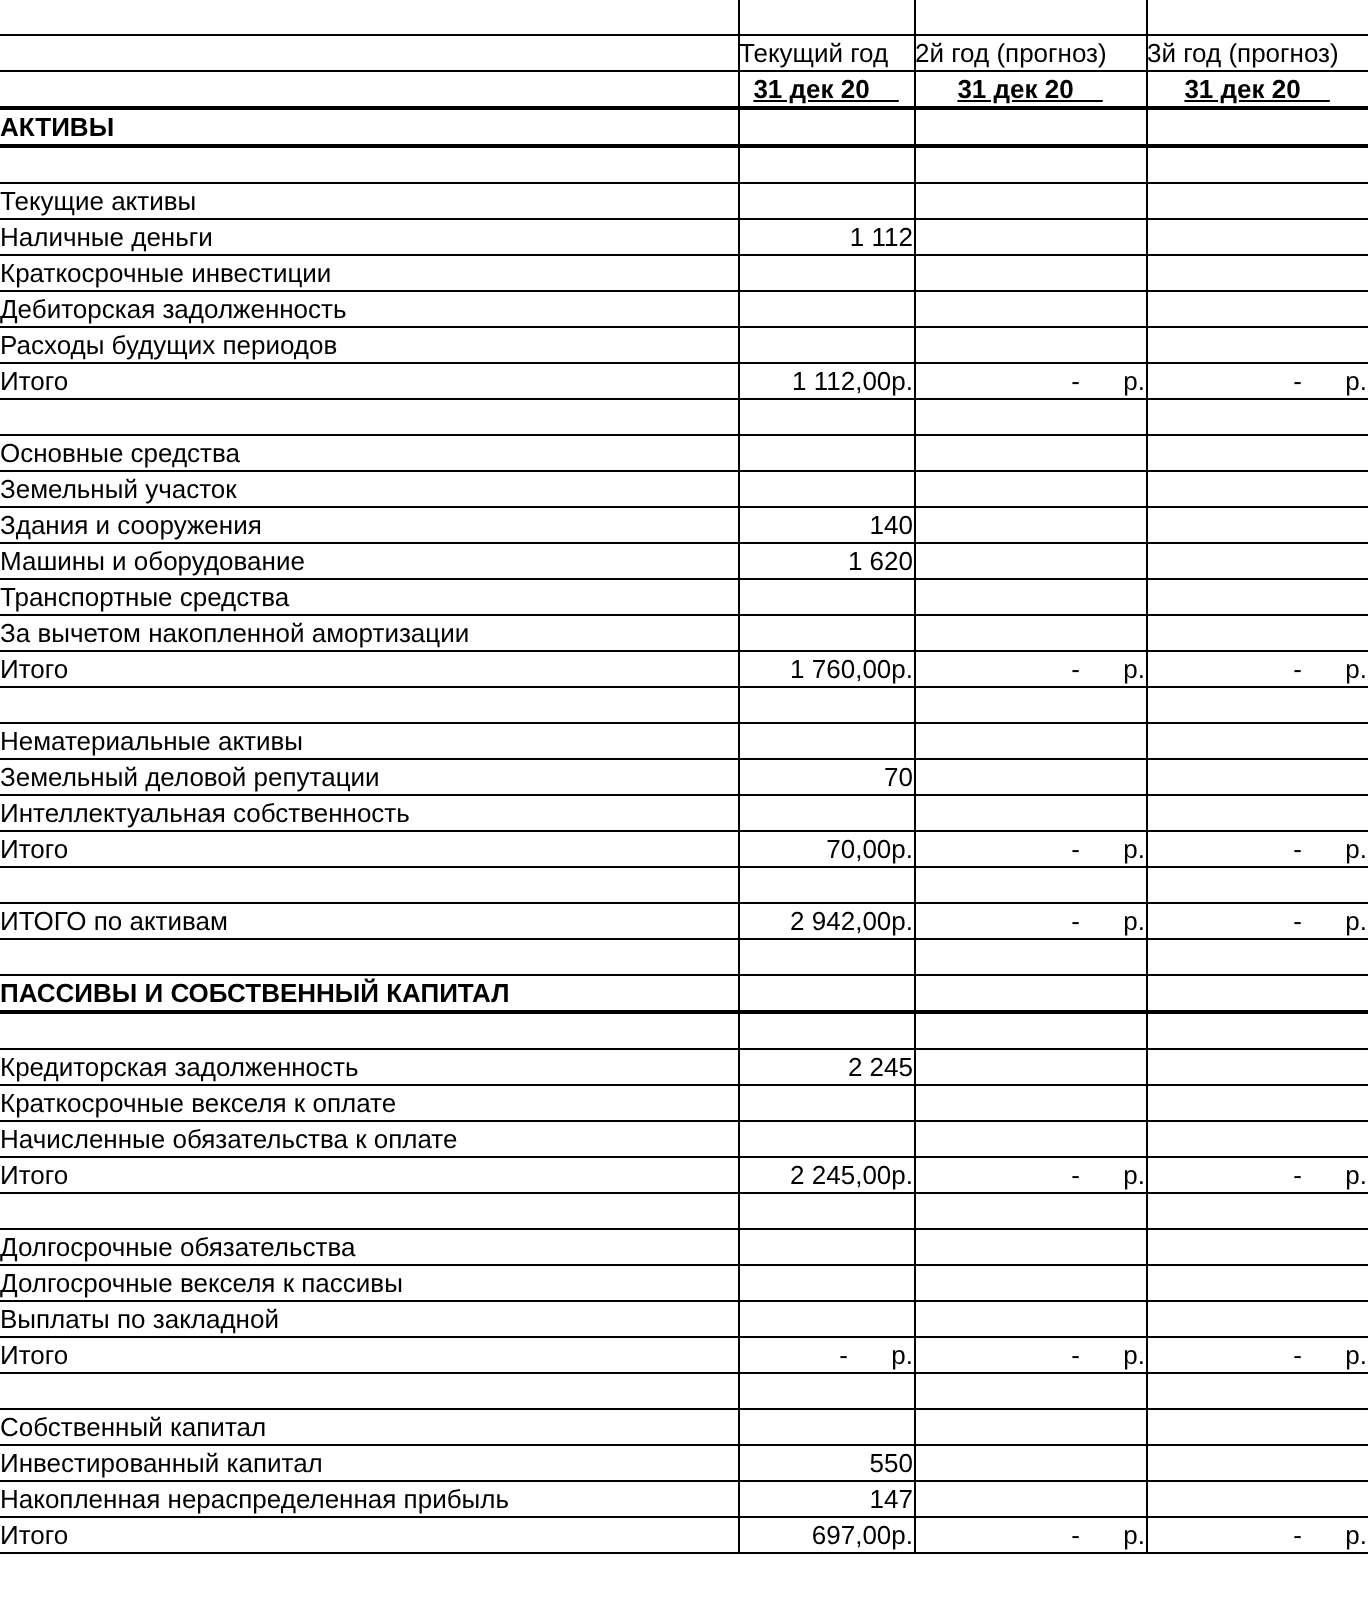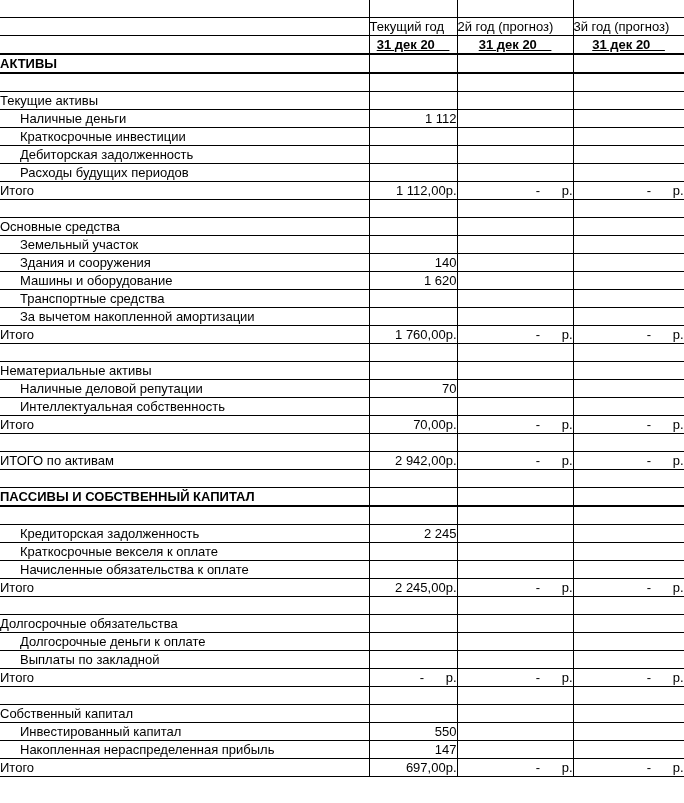--- a/index.html
+++ b/index.html
@@ -18,21 +18,21 @@
     padding:0;
     margin:0;
     border-right:1px solid #000;
     border-bottom:1px solid #000;
     overflow:hidden;
     white-space:nowrap;
     vertical-align:middle;
     empty-cells:show;
   }
   td.label-cell { padding-left:2px; }
-  td.label-cell.indent { padding-left:20px; }
+  td.label-cell.indent { padding-left:0; }
   tr.r-section td { font-weight:bold; }
   tr.b-thick td { border-bottom:2px solid #000;font-weight:bold; }
   td.colhead-val { padding-left:2px; text-align:left; }
   td.datehead-val { text-align:center; text-decoration:underline; }
   td.num, td.money { text-align:right; padding-right:4px; }
   td.acct { text-align:right; padding-right:18px; }
 </style>
 </head>
 <body>
 
@@ -165,21 +165,21 @@
           <td></td>
           <td></td>
         </tr>
         <tr class="r-group">
           <td class="label-cell">Нематериальные активы</td>
           <td></td>
           <td></td>
           <td></td>
         </tr>
         <tr class="r-item">
-          <td class="label-cell indent">Наличные деловой репутации</td>
+          <td class="label-cell indent">Земельный деловой репутации</td>
           <td class="num">70</td>
           <td></td>
           <td></td>
         </tr>
         <tr class="r-item">
           <td class="label-cell indent">Интеллектуальная собственность</td>
           <td></td>
           <td></td>
           <td></td>
         </tr>
@@ -249,21 +249,21 @@
           <td></td>
           <td></td>
         </tr>
         <tr class="r-group">
           <td class="label-cell">Долгосрочные обязательства</td>
           <td></td>
           <td></td>
           <td></td>
         </tr>
         <tr class="r-item">
-          <td class="label-cell indent">Долгосрочные деньги к оплате</td>
+          <td class="label-cell indent">Долгосрочные векселя к пассивы</td>
           <td></td>
           <td></td>
           <td></td>
         </tr>
         <tr class="r-item">
           <td class="label-cell indent">Выплаты по закладной</td>
           <td></td>
           <td></td>
           <td></td>
         </tr>

